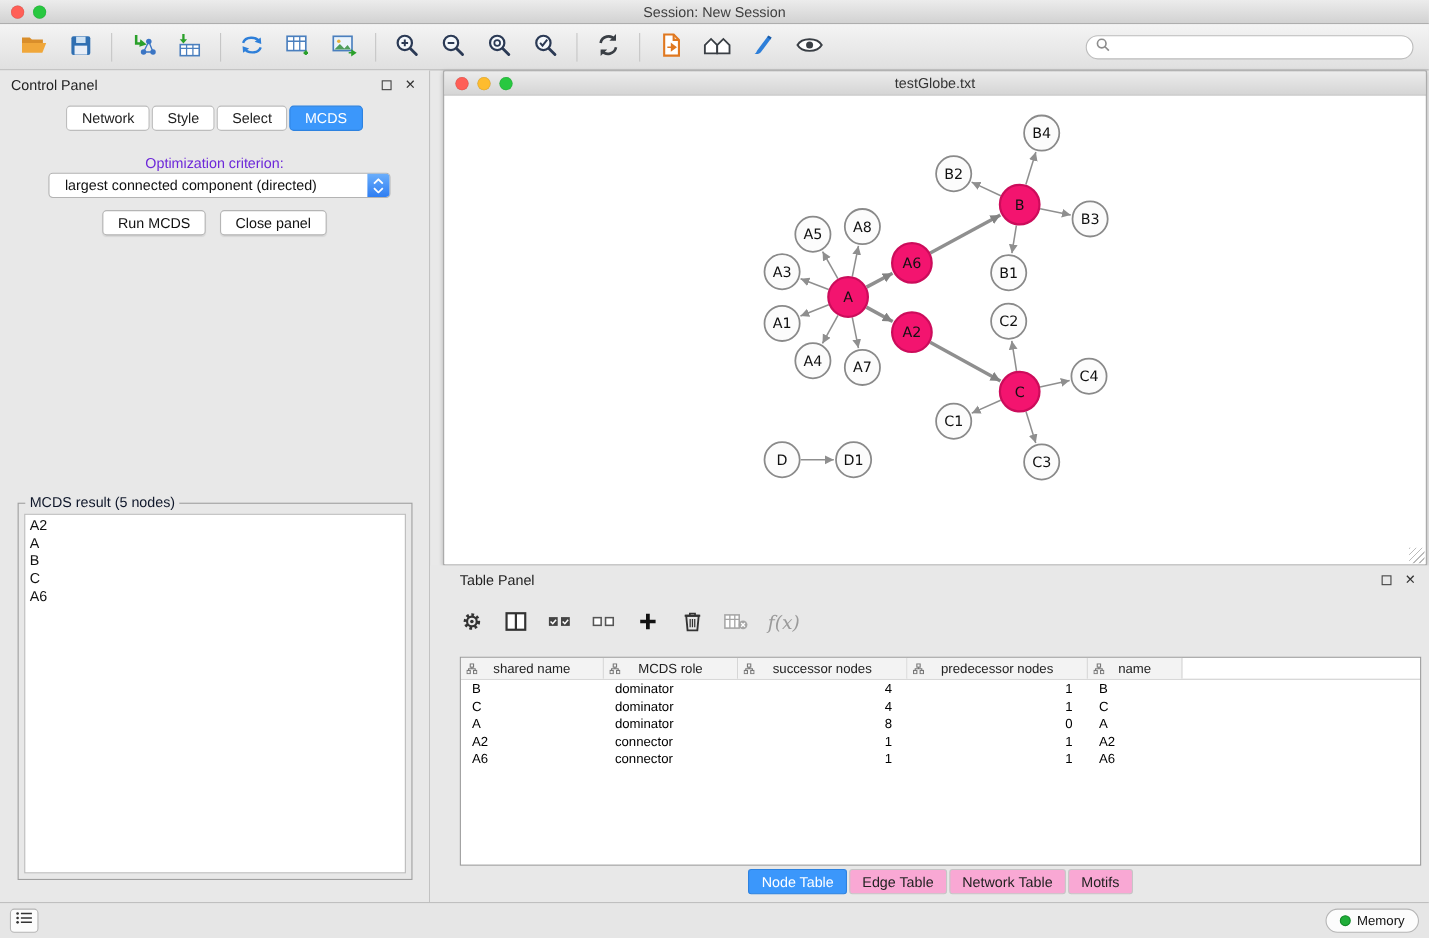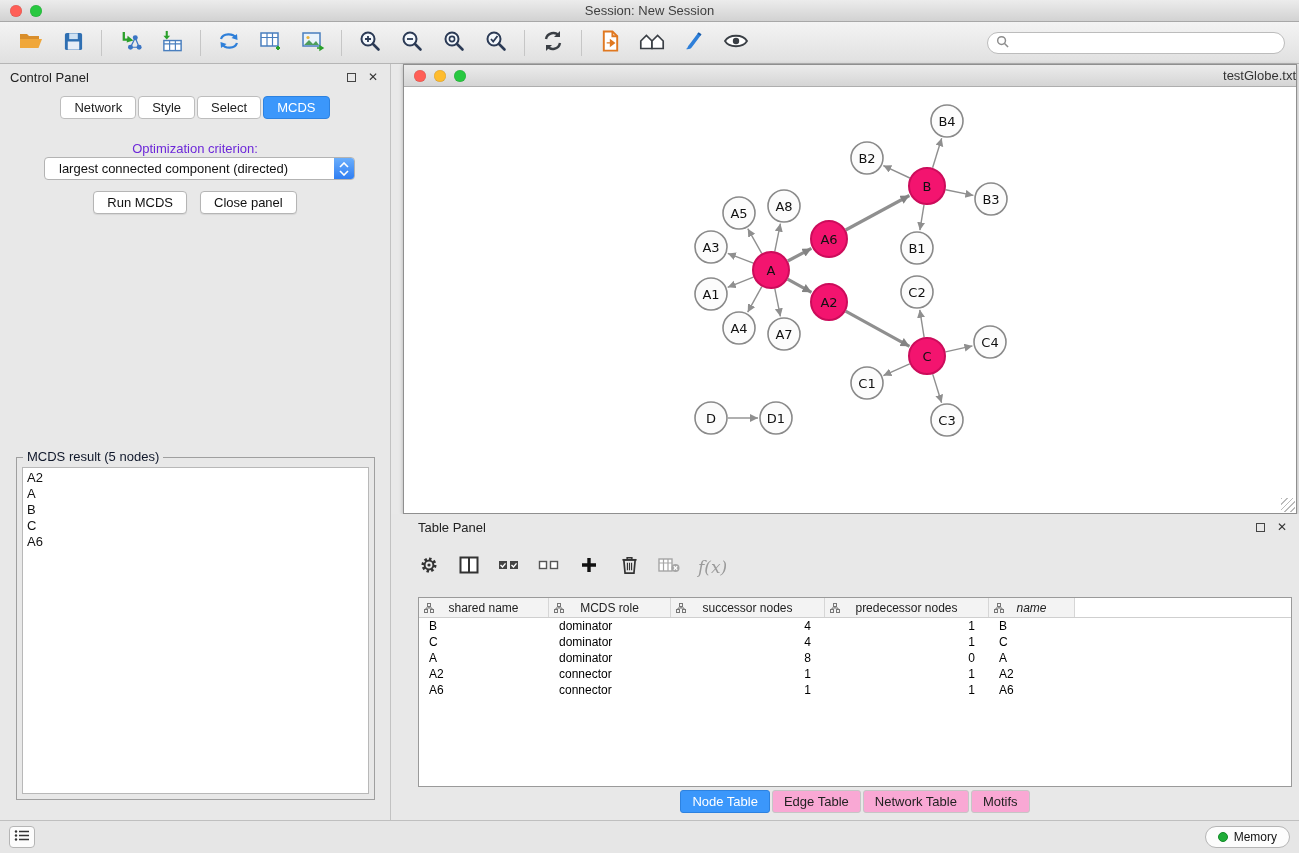--- a/index.html
+++ b/index.html
@@ -66,21 +66,21 @@
     padding:0 4px; font-size:13px; color:#0f172a; }
   .result-list { position:absolute; left:5px; top:9px; right:5px; bottom:5px;
     background:#fff; border:1px solid #b8b8b8; overflow:hidden; padding:2px 0 0 4px; }
   .result-item { font-size:13px; line-height:16px; color:#111; }
 
   
   .network-window { position:absolute; left:403px; top:64px; width:894px; height:450px;
     background:#fff; border:1px solid #8f8f8f; box-shadow:0 1px 4px rgba(0,0,0,.25); }
   .nw-titlebar { height:22px; background:linear-gradient(#ececec,#d5d5d5);
     border-bottom:1px solid #aeaeae; display:flex; align-items:center; position:relative; }
-  .nw-titlebar .title { position:absolute; left:0; right:0; text-align:right;
+  .nw-titlebar .title { position:absolute; left:0; right:0; text-align:center;
     font-size:13px; color:#333; }
   .nw-canvas { position:relative; width:892px; height:426px; background:#fff; }
   .node-label { font-size:13px; fill:#111; text-anchor:middle;
     font-family:"DejaVu Sans","Liberation Sans",sans-serif; }
   .resize-grip { position:absolute; right:1px; bottom:1px; width:14px; height:14px;
     background:repeating-linear-gradient(135deg,#bbb 0 1px,transparent 1px 4px); }
 
   
   .table-panel { position:absolute; left:391px; top:514px; width:908px; height:306px;
     background:#e8e8e8; }
@@ -526,21 +526,21 @@
           </div>
           <div class="th" style="width: 164px;">
             <span class="col-ic"><svg width="10" height="10" viewBox="0 0 10 10">
                 <rect x="3.5" y="0.5" width="3" height="3" fill="none" stroke="#777"></rect>
                 <rect x="0.5" y="6.5" width="3" height="3" fill="none" stroke="#777"></rect>
                 <rect x="6.5" y="6.5" width="3" height="3" fill="none" stroke="#777"></rect>
                 <path d="M5 3.5V5M2 6.5V5h6v1.5" stroke="#777" fill="none"></path>
               </svg></span>
             <span class="th-label">predecessor nodes</span>
           </div>
-          <div class="th" style="width: 86px; font-style: italic;">
+          <div class="th" style="width: 86px;">
             <span class="col-ic"><svg width="10" height="10" viewBox="0 0 10 10">
                 <rect x="3.5" y="0.5" width="3" height="3" fill="none" stroke="#777"></rect>
                 <rect x="0.5" y="6.5" width="3" height="3" fill="none" stroke="#777"></rect>
                 <rect x="6.5" y="6.5" width="3" height="3" fill="none" stroke="#777"></rect>
                 <path d="M5 3.5V5M2 6.5V5h6v1.5" stroke="#777" fill="none"></path>
               </svg></span>
             <span class="th-label">name</span>
           </div>
         </div>
       <div>

